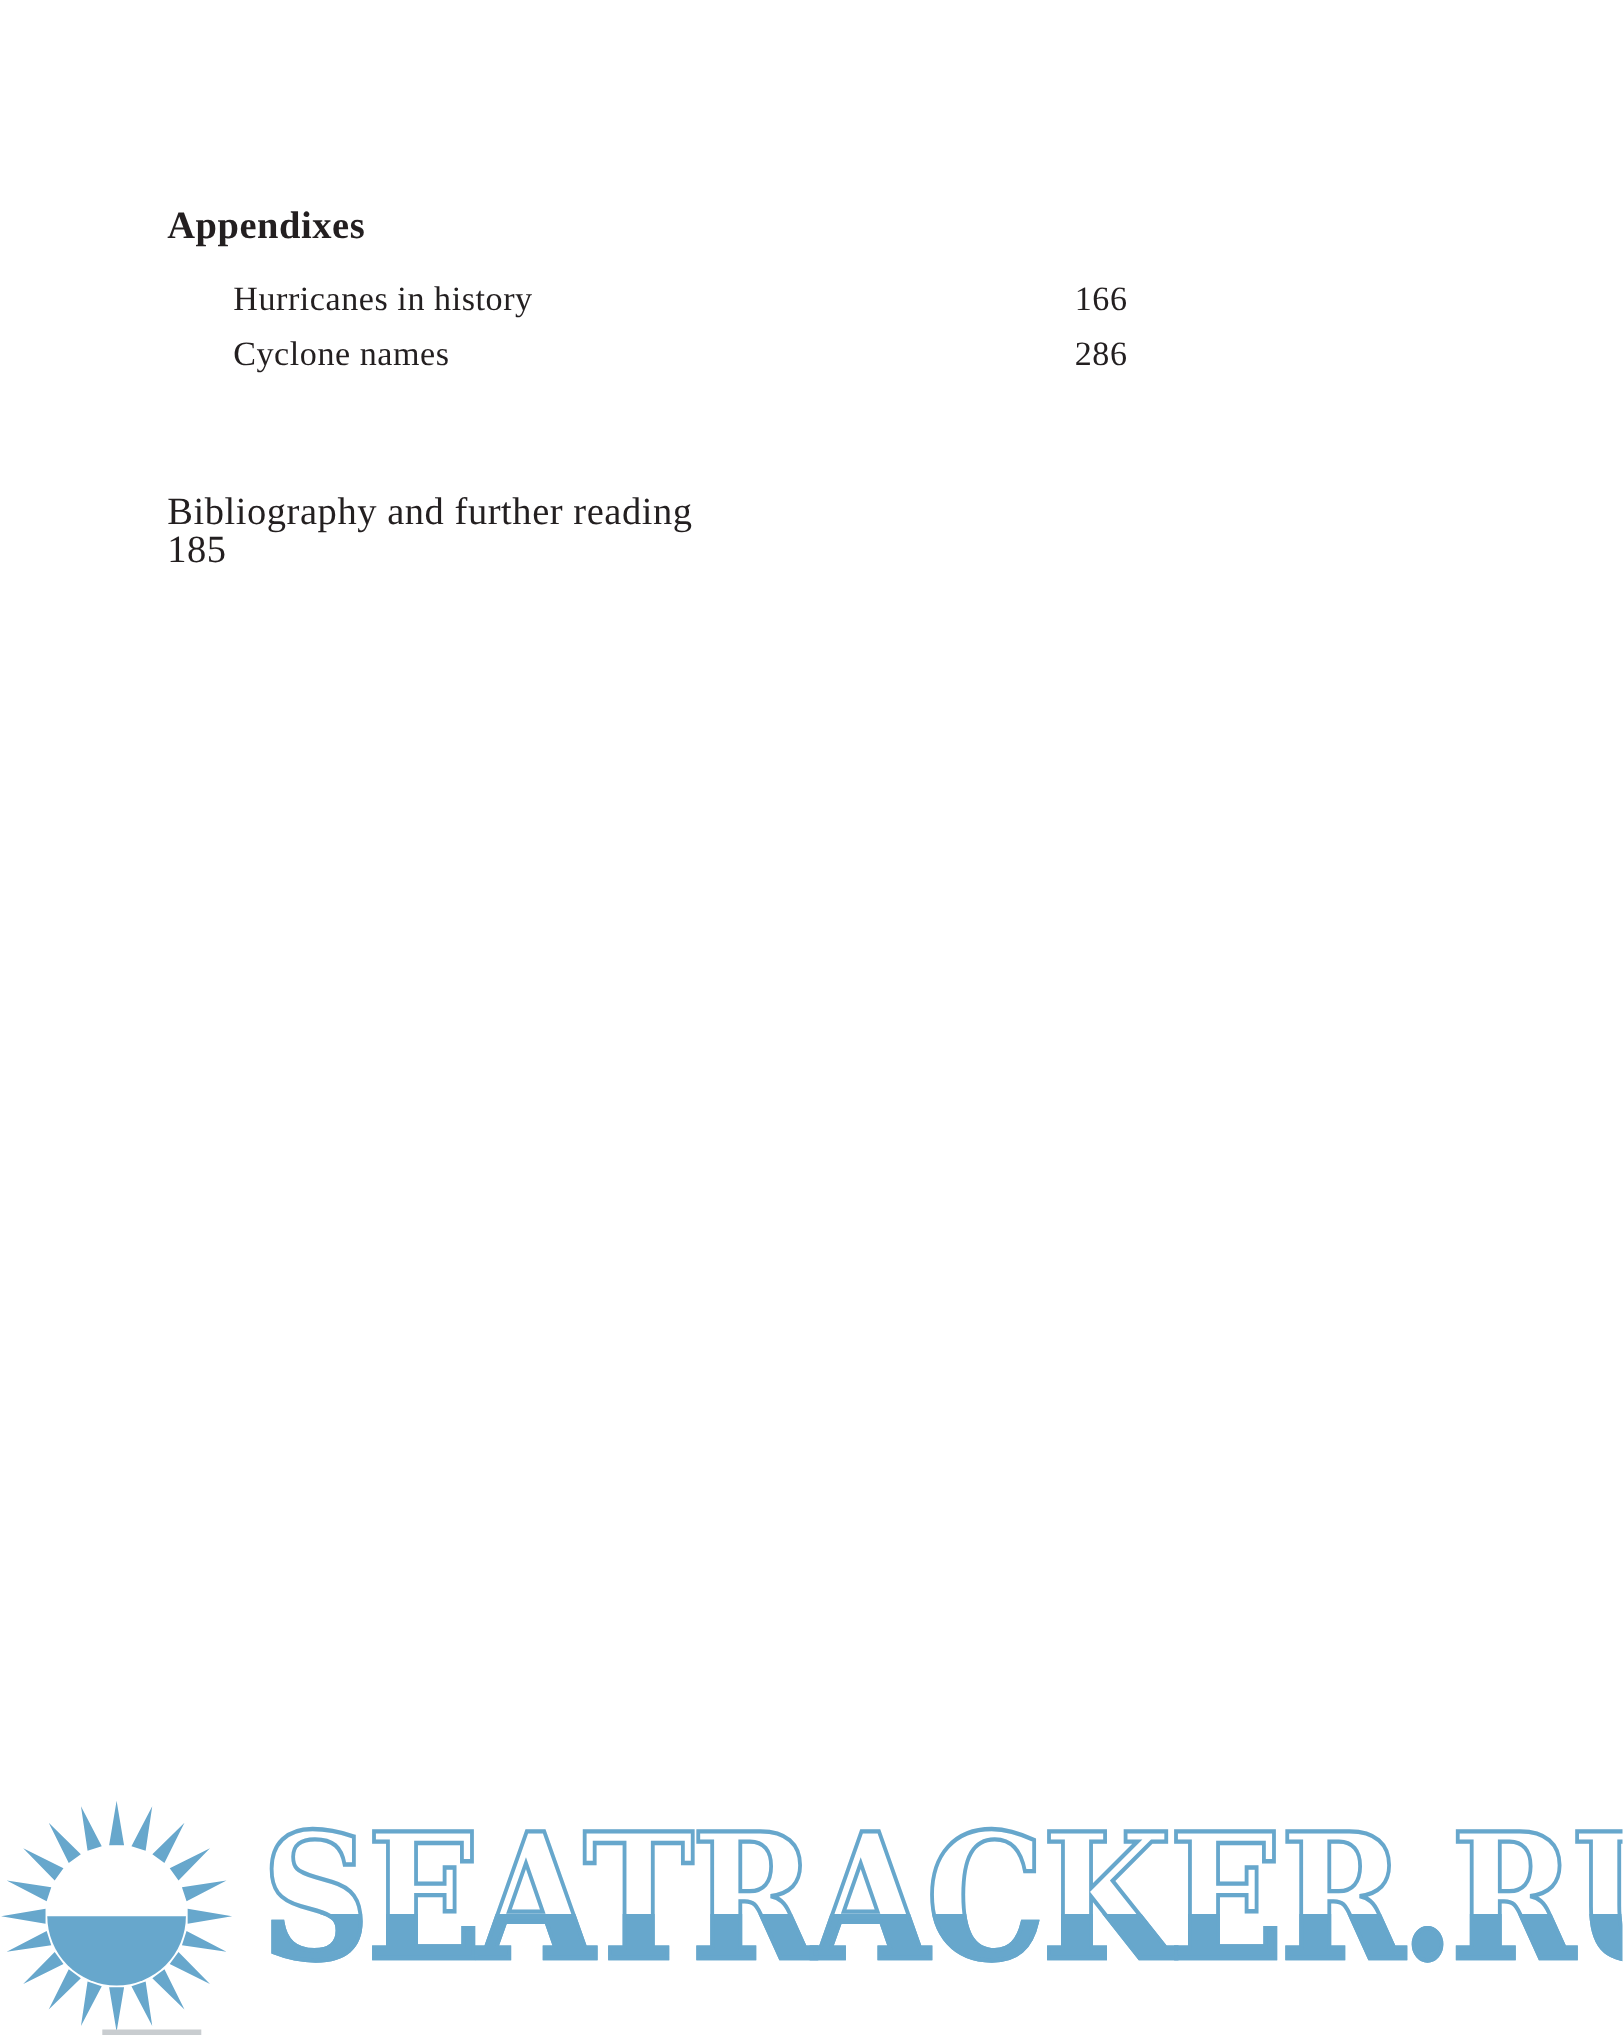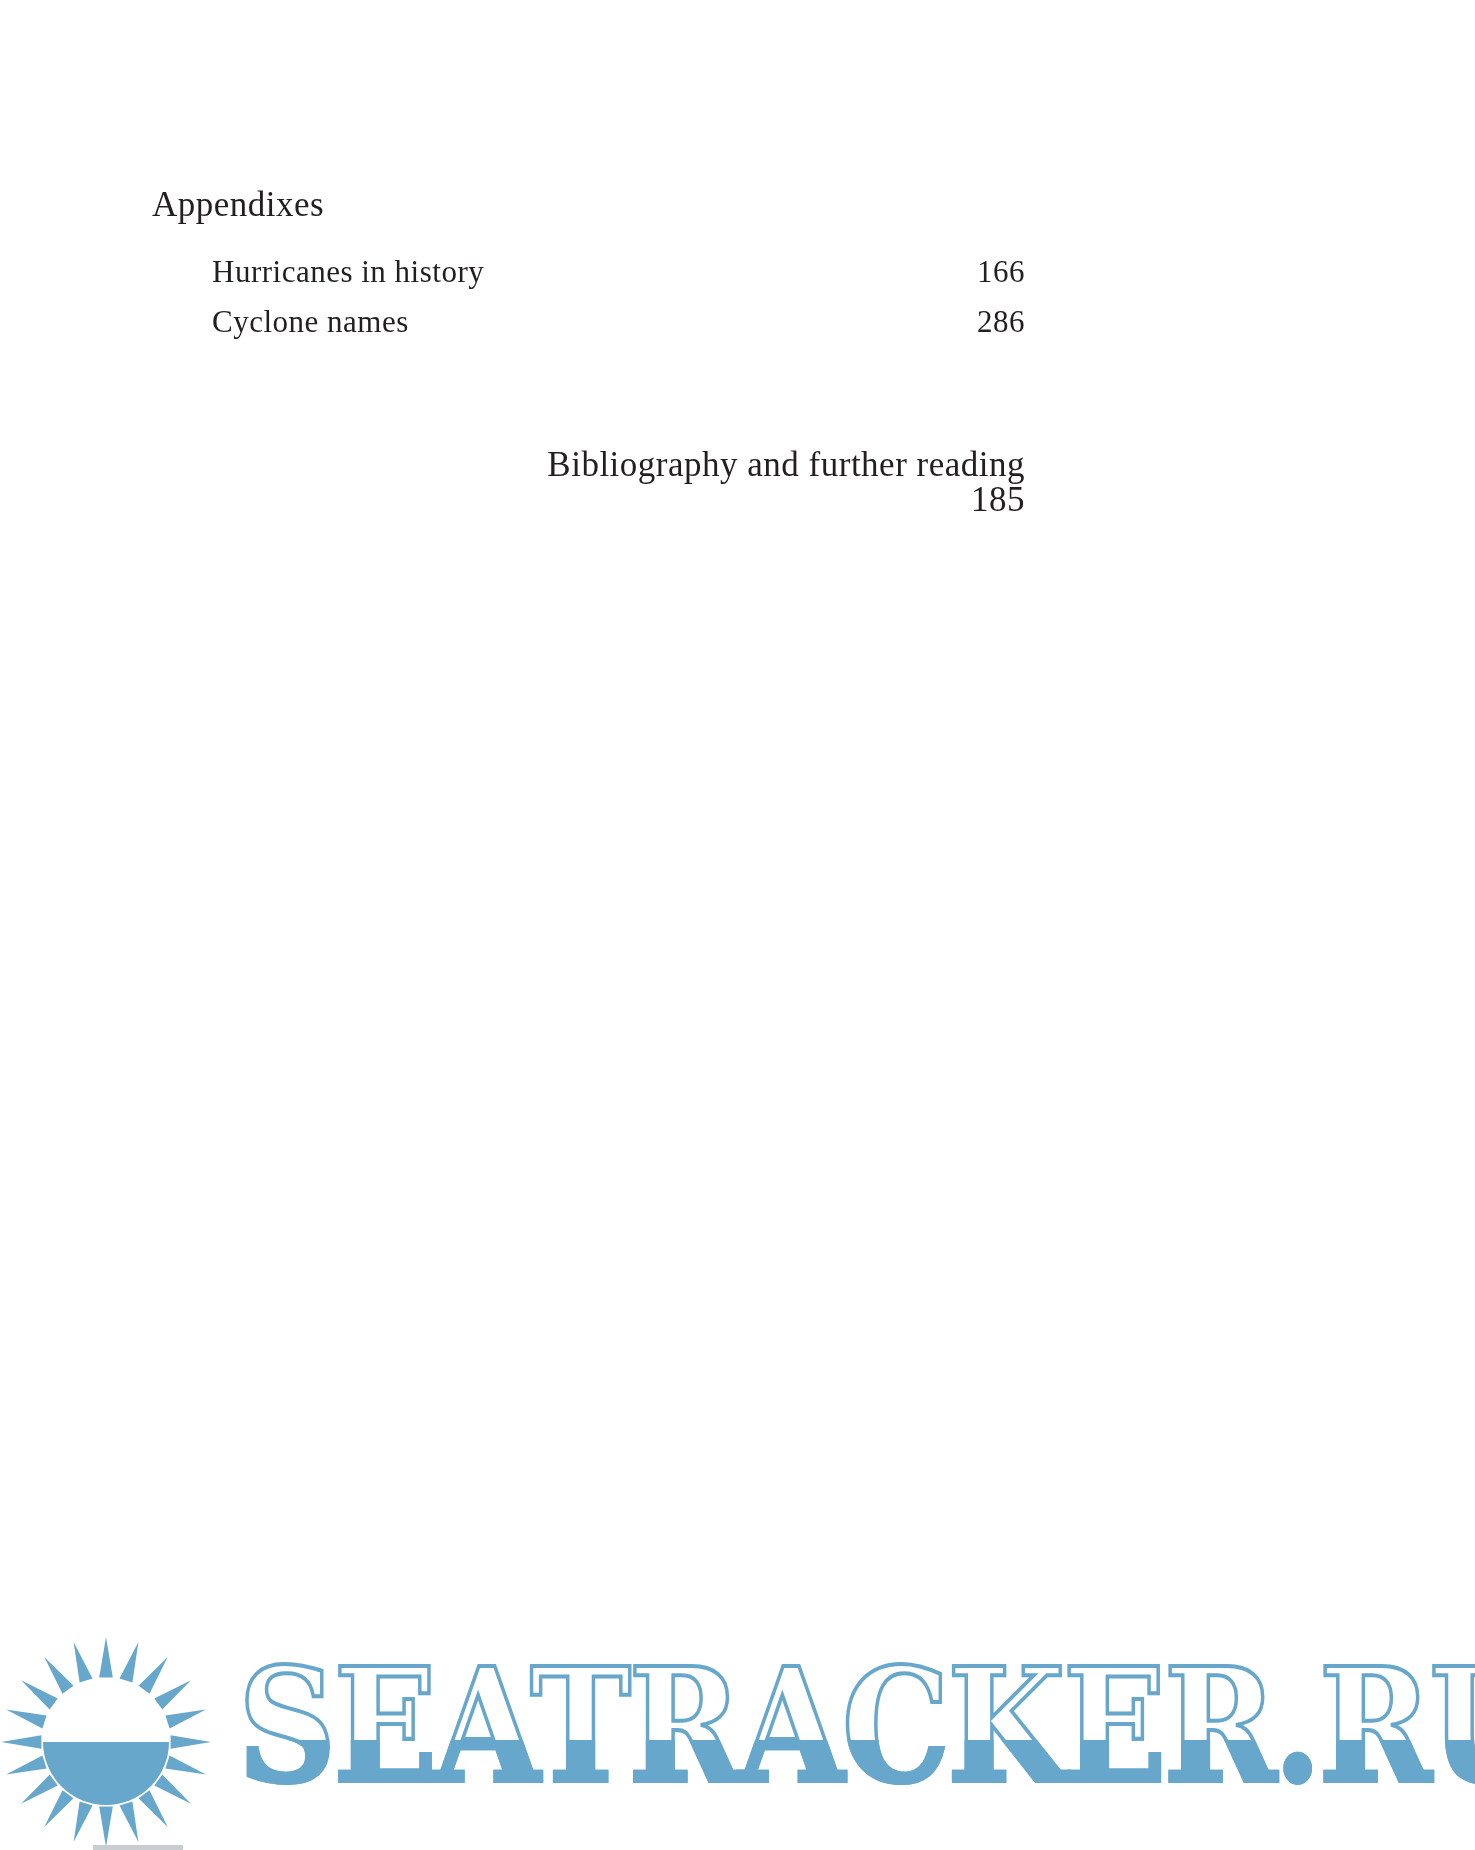--- a/index.html
+++ b/index.html
@@ -14,29 +14,29 @@
     background: #ffffff;
     font-family: "Liberation Serif", serif;
     color: #231f20;
   }
   
   .sect-title {
     position: absolute;
     left: 152px; top: 187px;
     font-size: 35px; line-height: 1;
     letter-spacing: 0.5px;
-    font-weight: normal;
+    font-weight: bold;
     margin: 0;
     text-align: center;
   }
   .row {
     position: absolute;
     display: flex;
     justify-content: space-between;
-    align-items: flex-end;
+    align-items: flex-start;
     line-height: 1;
     letter-spacing: 0.5px;
     white-space: nowrap;
   }
   .row.sub  { left: 212px; width: 813px; font-size: 31px; }
   .row.main { left: 152px; width: 873px; font-size: 35px; flex-direction: column; }
   .row .pagenum { font-size: inherit; }
   
   .wm-sun {
     position: absolute;

